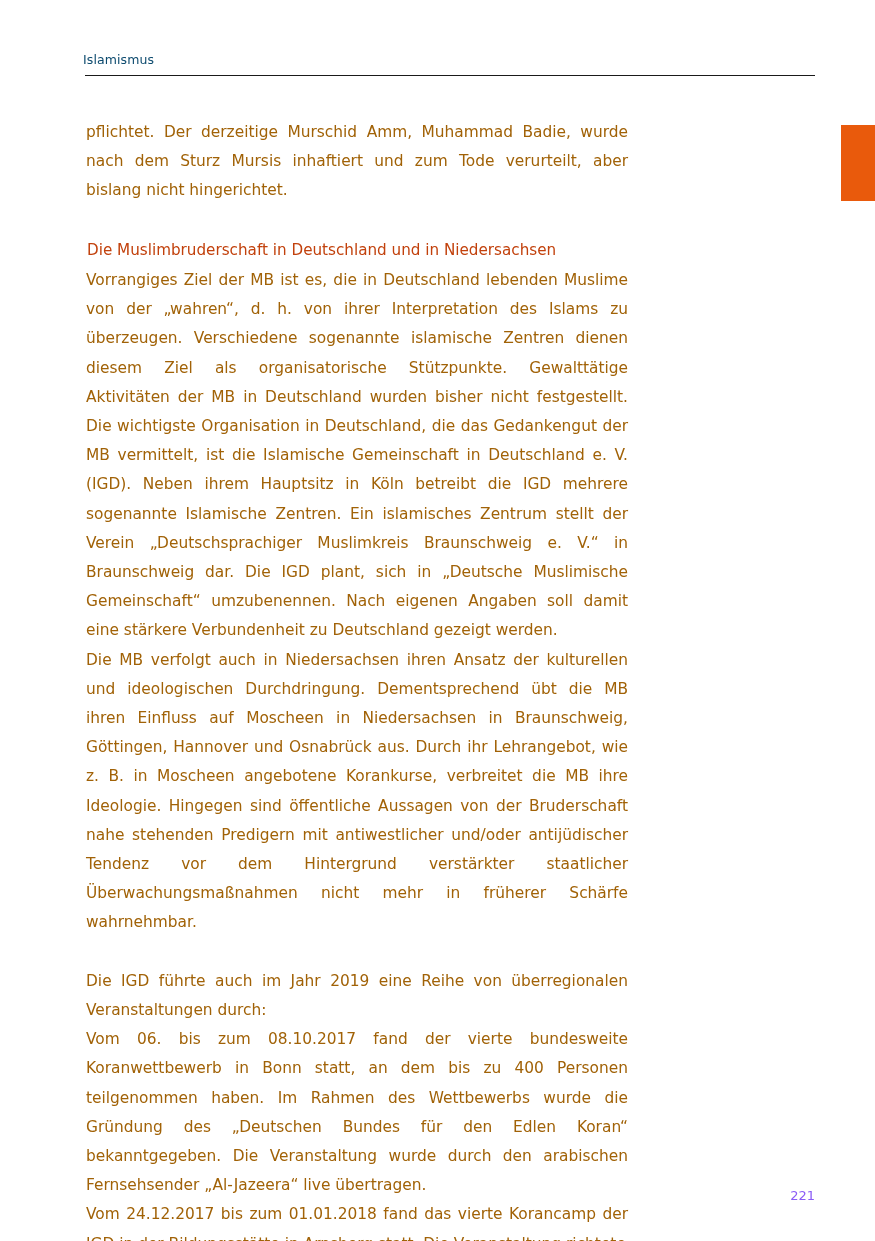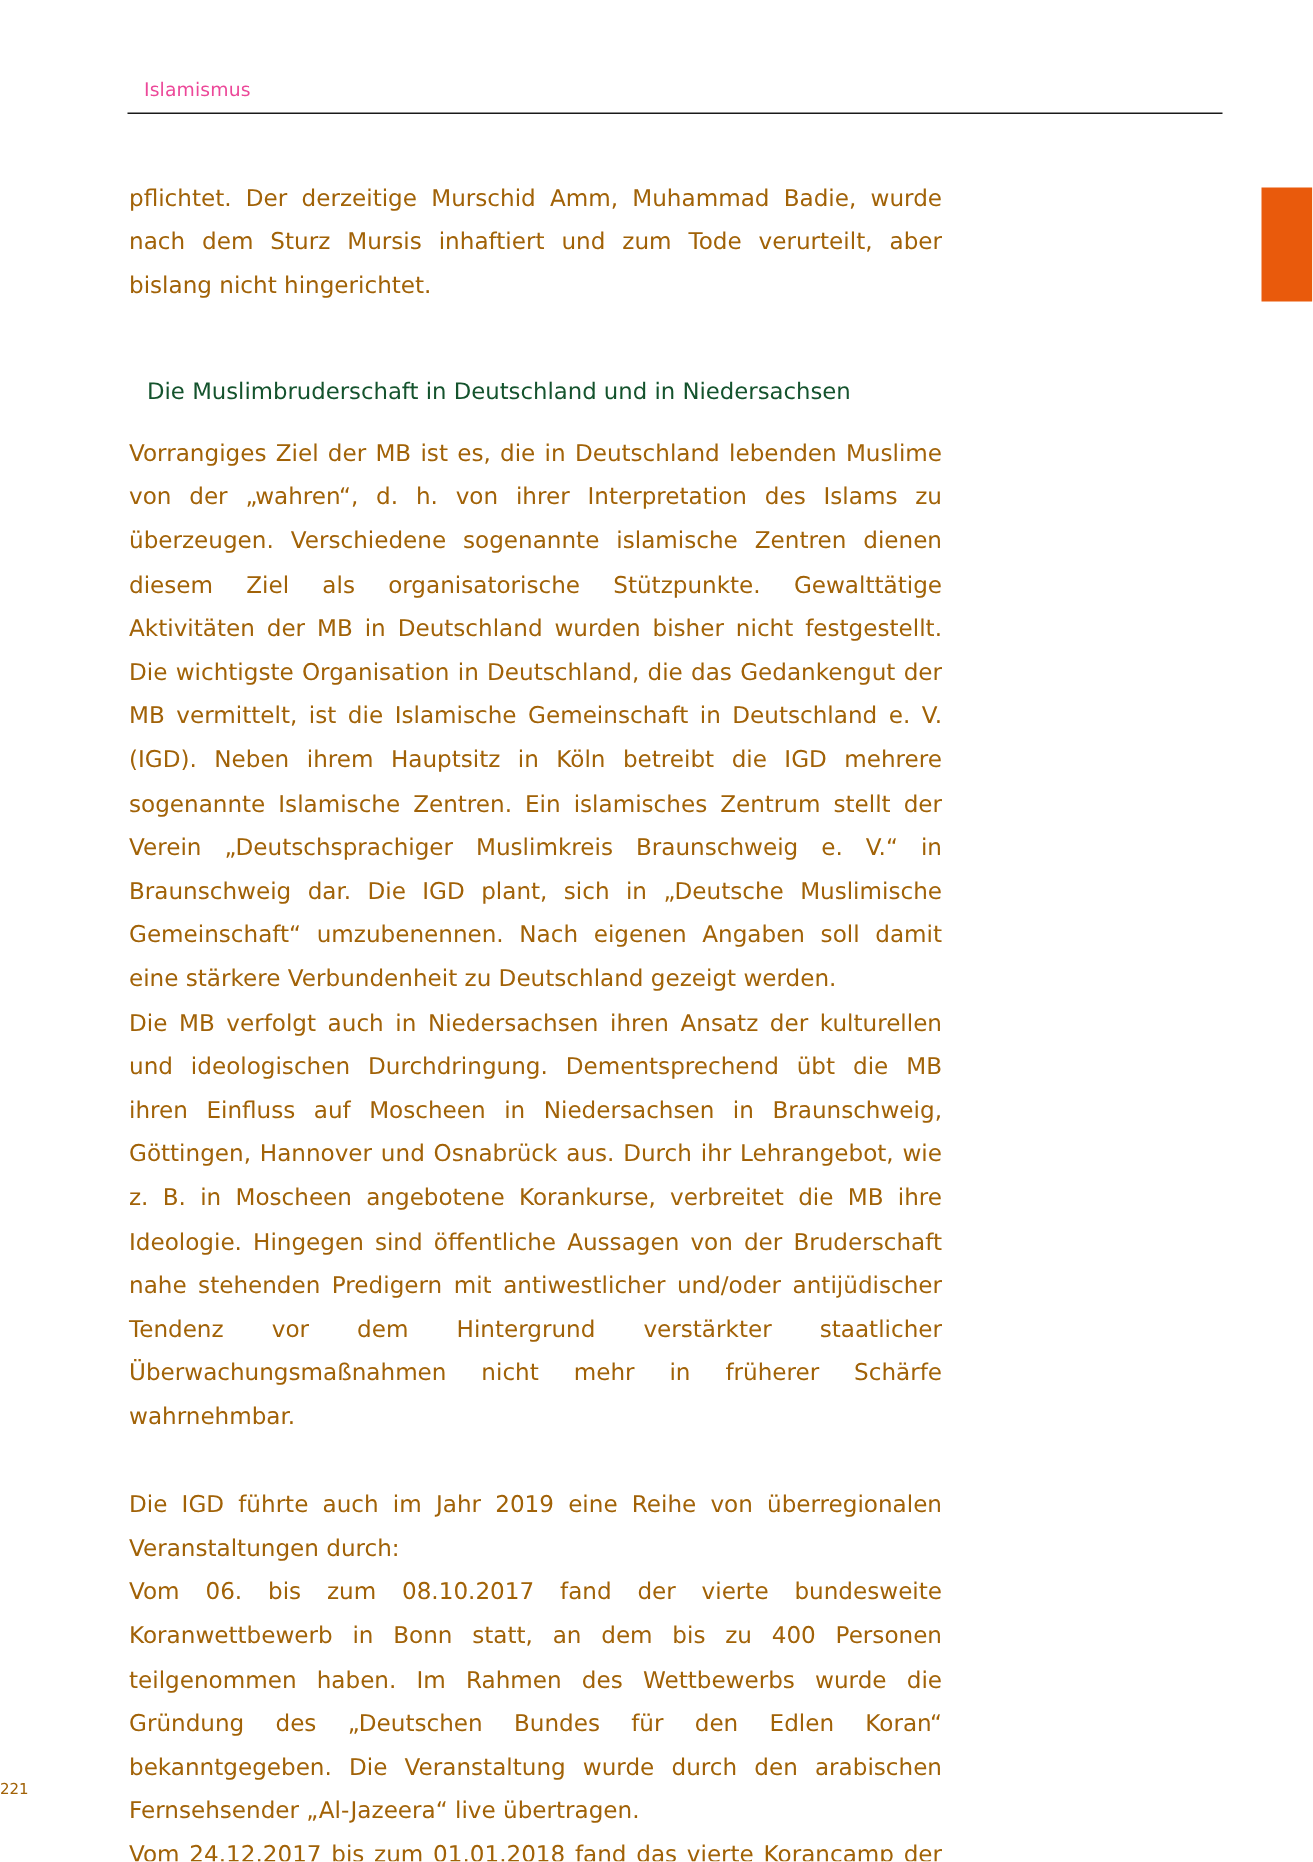--- a/index.html
+++ b/index.html
@@ -15,24 +15,24 @@
     width: 875px;
     height: 1241px;
     background: #ffffff;
     overflow: hidden;
     box-sizing: border-box;
   }
 
   
   .running-head {
     position: absolute;
-    left: 96px;
+    left: 83px;
     top: 52px;
     font-size: 12.5px;
-    color: #ec4899;
+    color: #0c4a6e;
     letter-spacing: 0.1px;
     font-family: "DejaVu Sans", sans-serif;
   }
   .head-rule {
     position: absolute;
     left: 85px;
     top: 75px;
     width: 730px;
     height: 1px;
     background: #1a1a1a;
@@ -63,39 +63,39 @@
     text-align: justify;
     text-justify: inter-word;
     hyphens: manual;
     margin: 0;
     font-family: "DejaVu Sans", sans-serif;
   }
 
   .section-heading {
     font-size: 15.2px;
     line-height: 29.2px;
-    color: #14532d;
-    margin: 12px;
+    color: #c2410c;
+    margin: 1px;
     font-weight: normal;
     font-family: "DejaVu Sans", sans-serif;
   }
 
   .spacer-line {
     height: 29.2px;
   }
 
   
   .folio {
     position: absolute;
     left: 0;
     top: 1188px;
     width: 815px;
-    text-align: left;
-    font-size: 10px;
-    color: #a16207;
+    text-align: right;
+    font-size: 13px;
+    color: #8b5cf6;
     font-family: "DejaVu Sans", sans-serif;
   }
 </style>
 </head>
 <body>
 
 <div class="page">
 
   <div class="running-head">Islamismus</div>
 

